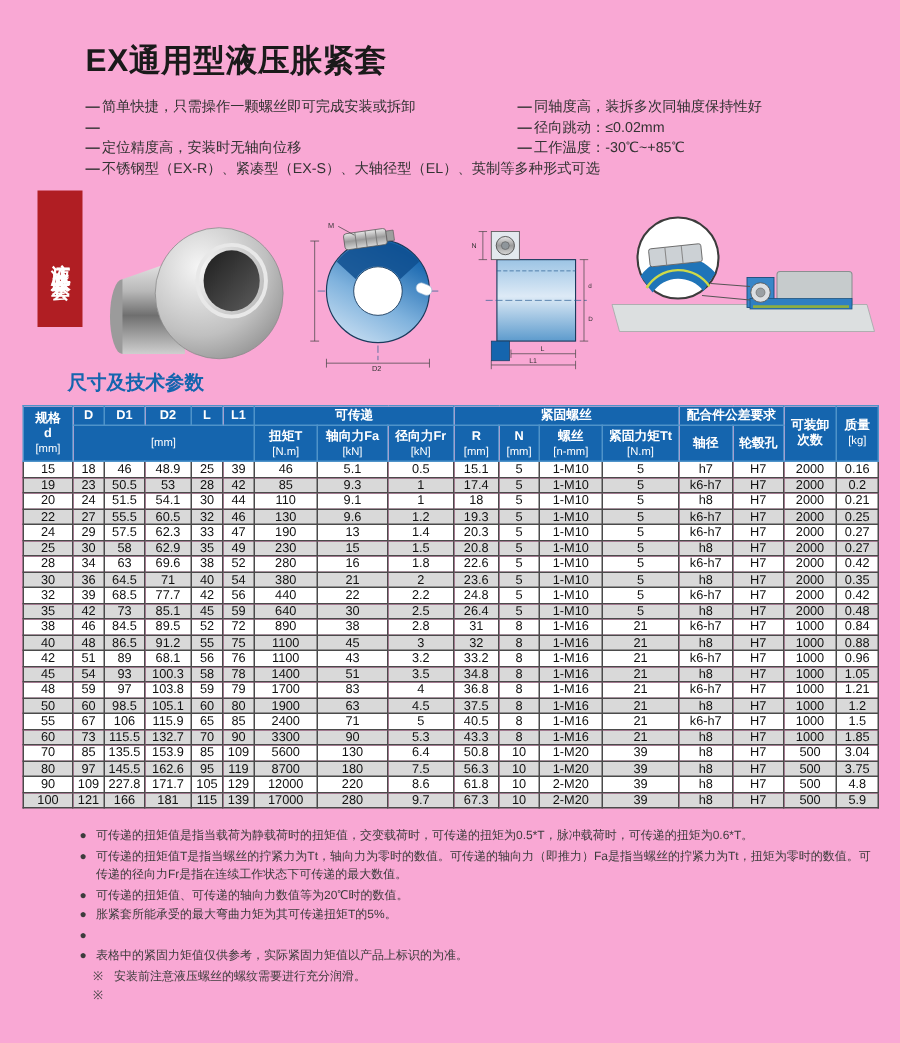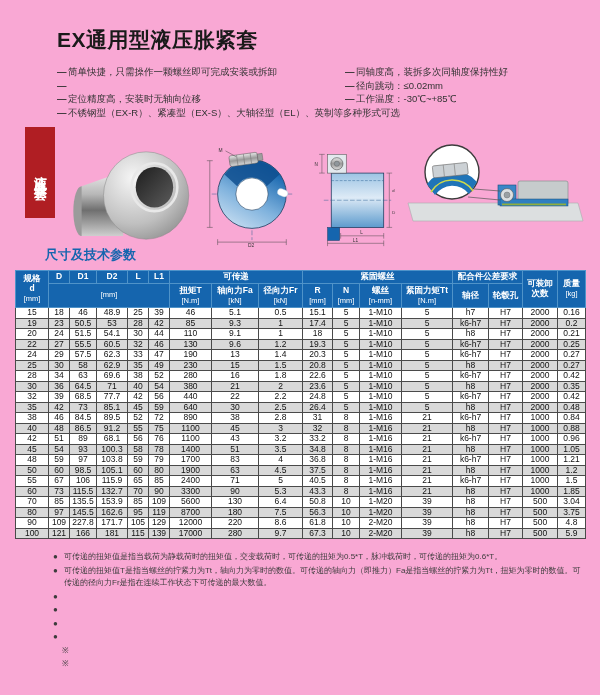--- a/index.html
+++ b/index.html
@@ -692,34 +692,38 @@
         <div class="note-line">
           <span class="pfx">●</span>
           <span class="txt">可传递的扭矩值是指当载荷为静载荷时的扭矩值，交变载荷时，可传递的扭矩为0.5*T，脉冲载荷时，可传递的扭矩为0.6*T。</span>
         </div>
         <div class="note-line">
           <span class="pfx">●</span>
           <span class="txt">可传递的扭矩值T是指当螺丝的拧紧力为Tt，轴向力为零时的数值。可传递的轴向力（即推力）Fa是指当螺丝的拧紧力为Tt，扭矩为零时的数值。可传递的径向力Fr是指在连续工作状态下可传递的最大数值。</span>
         </div>
         <div class="note-line">
           <span class="pfx">●</span>
+          <span class="txt">可传递的扭矩值、可传递的轴向力数值等为20℃时的数值。</span>
+        </div>
+        <div class="note-line">
+          <span class="pfx">●</span>
+          <span class="txt">胀紧套所能承受的最大弯曲力矩为其可传递扭矩T的5%。</span>
         </div>
         <div class="note-line">
           <span class="pfx">●</span>
         </div>
         <div class="note-line">
           <span class="pfx">●</span>
-        </div>
-        <div class="note-line">
-          <span class="pfx">●</span>
+          <span class="txt">表格中的紧固力矩值仅供参考，实际紧固力矩值以产品上标识的为准。</span>
         </div>
       </div>
     <div>
         <div class="note-line warn">
           <span class="pfx">※</span>
+          <span class="txt">安装前注意液压螺丝的螺纹需要进行充分润滑。</span>
         </div>
         <div class="note-line warn">
           <span class="pfx">※</span>
         </div>
       </div>
   </div>
 
 </div>
 
 </body></html>

